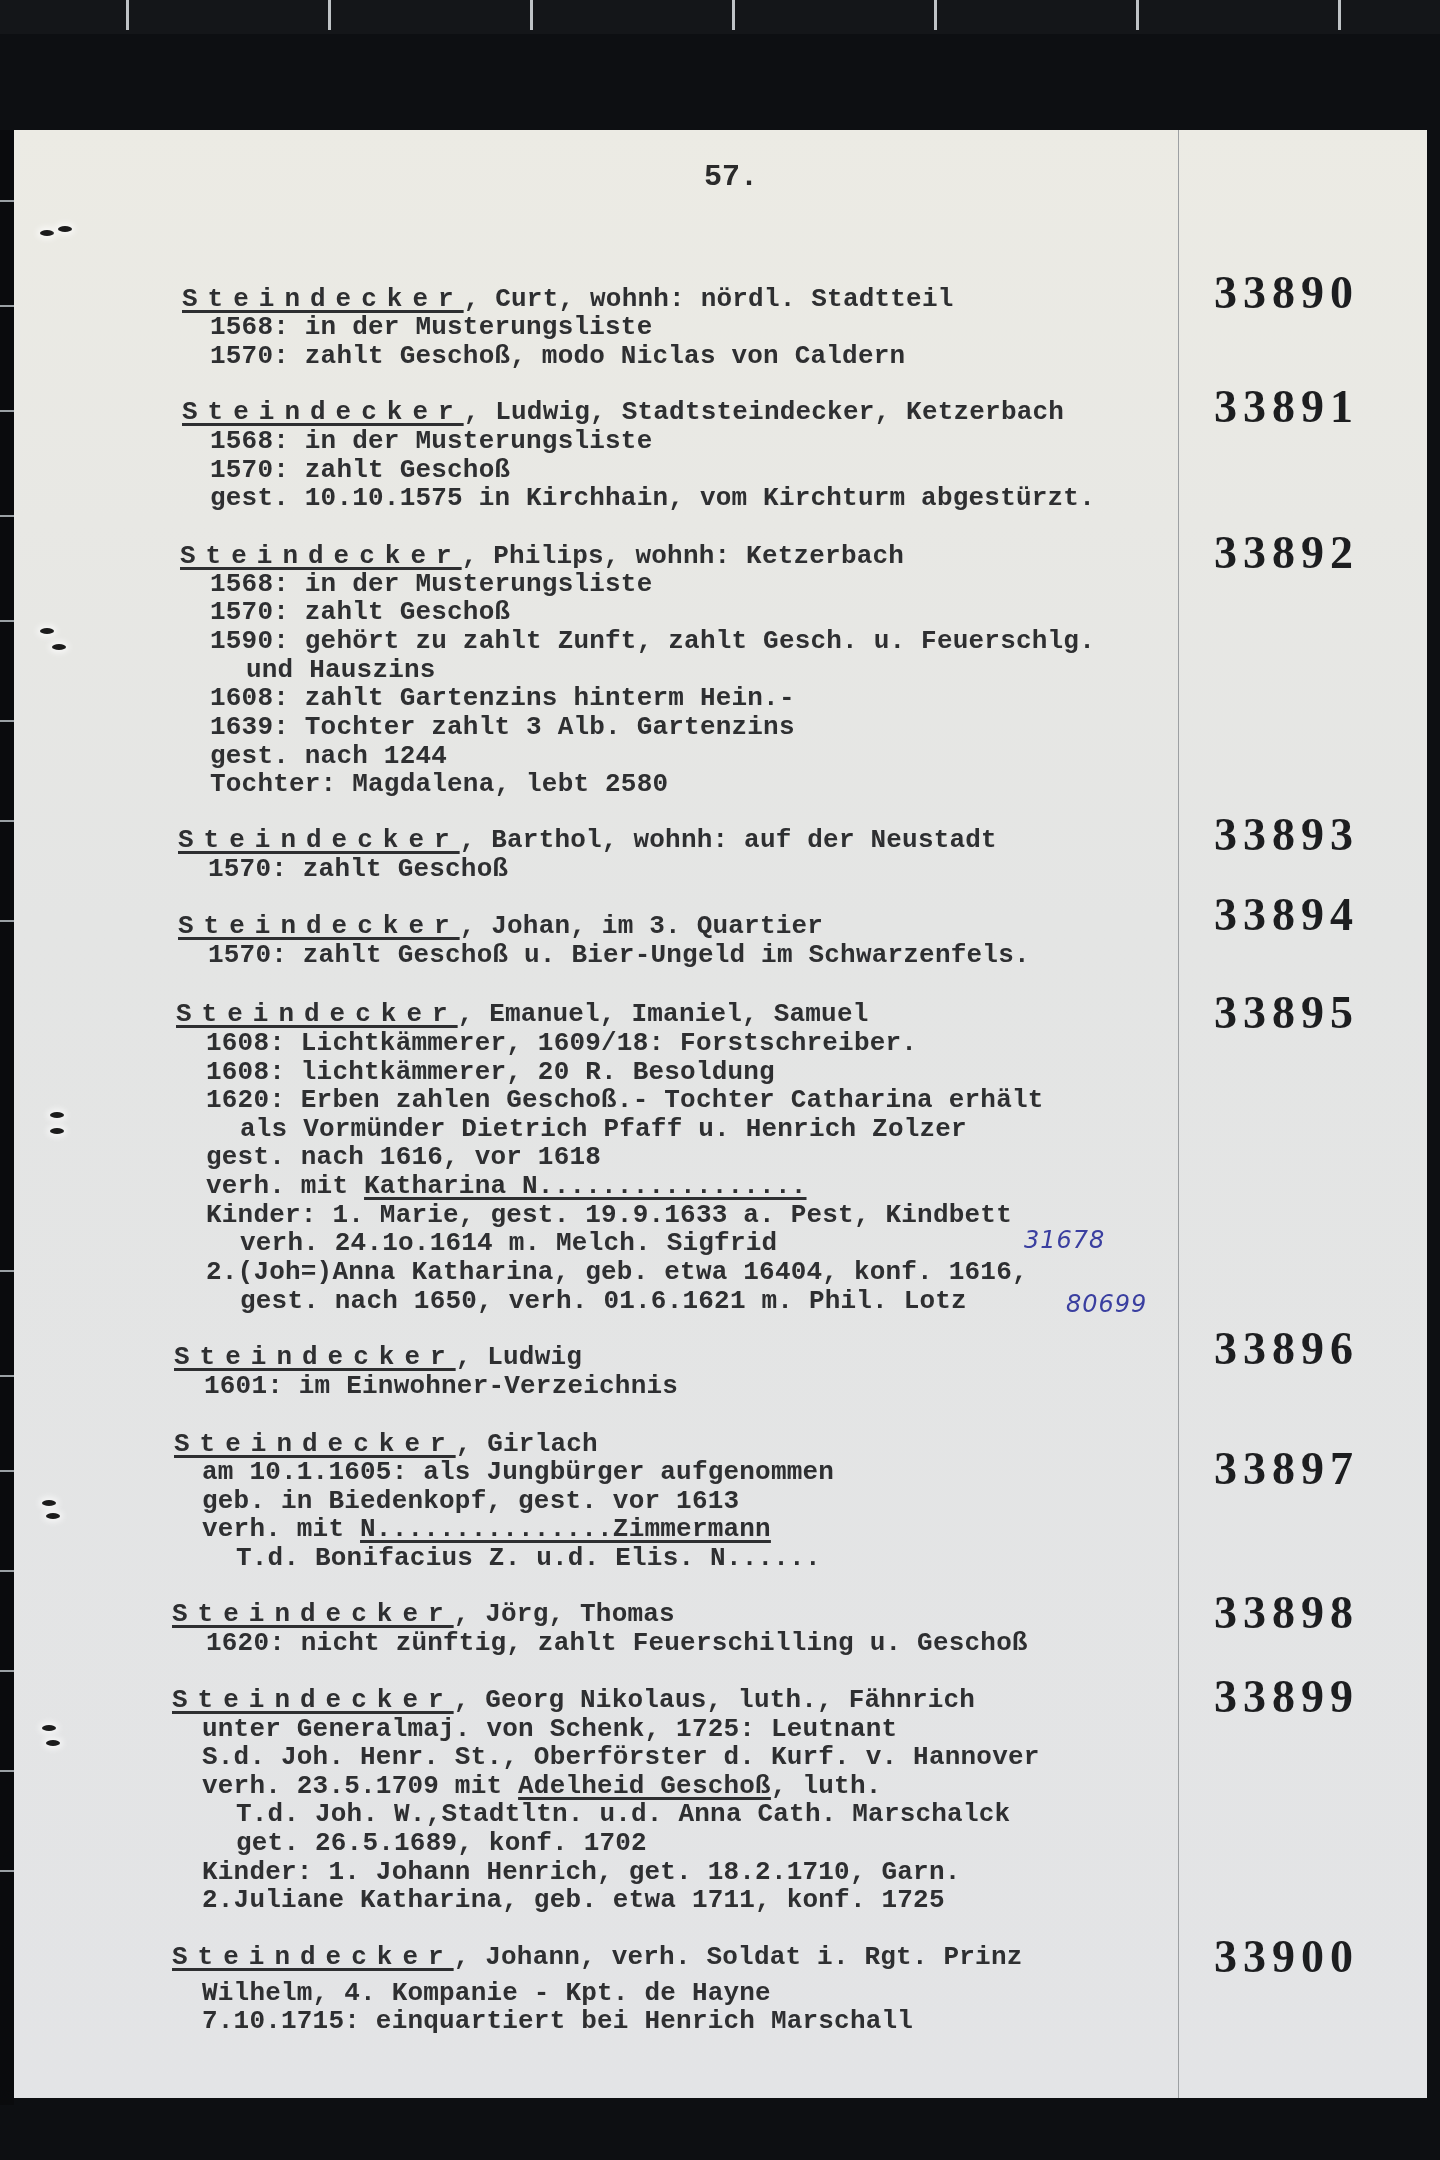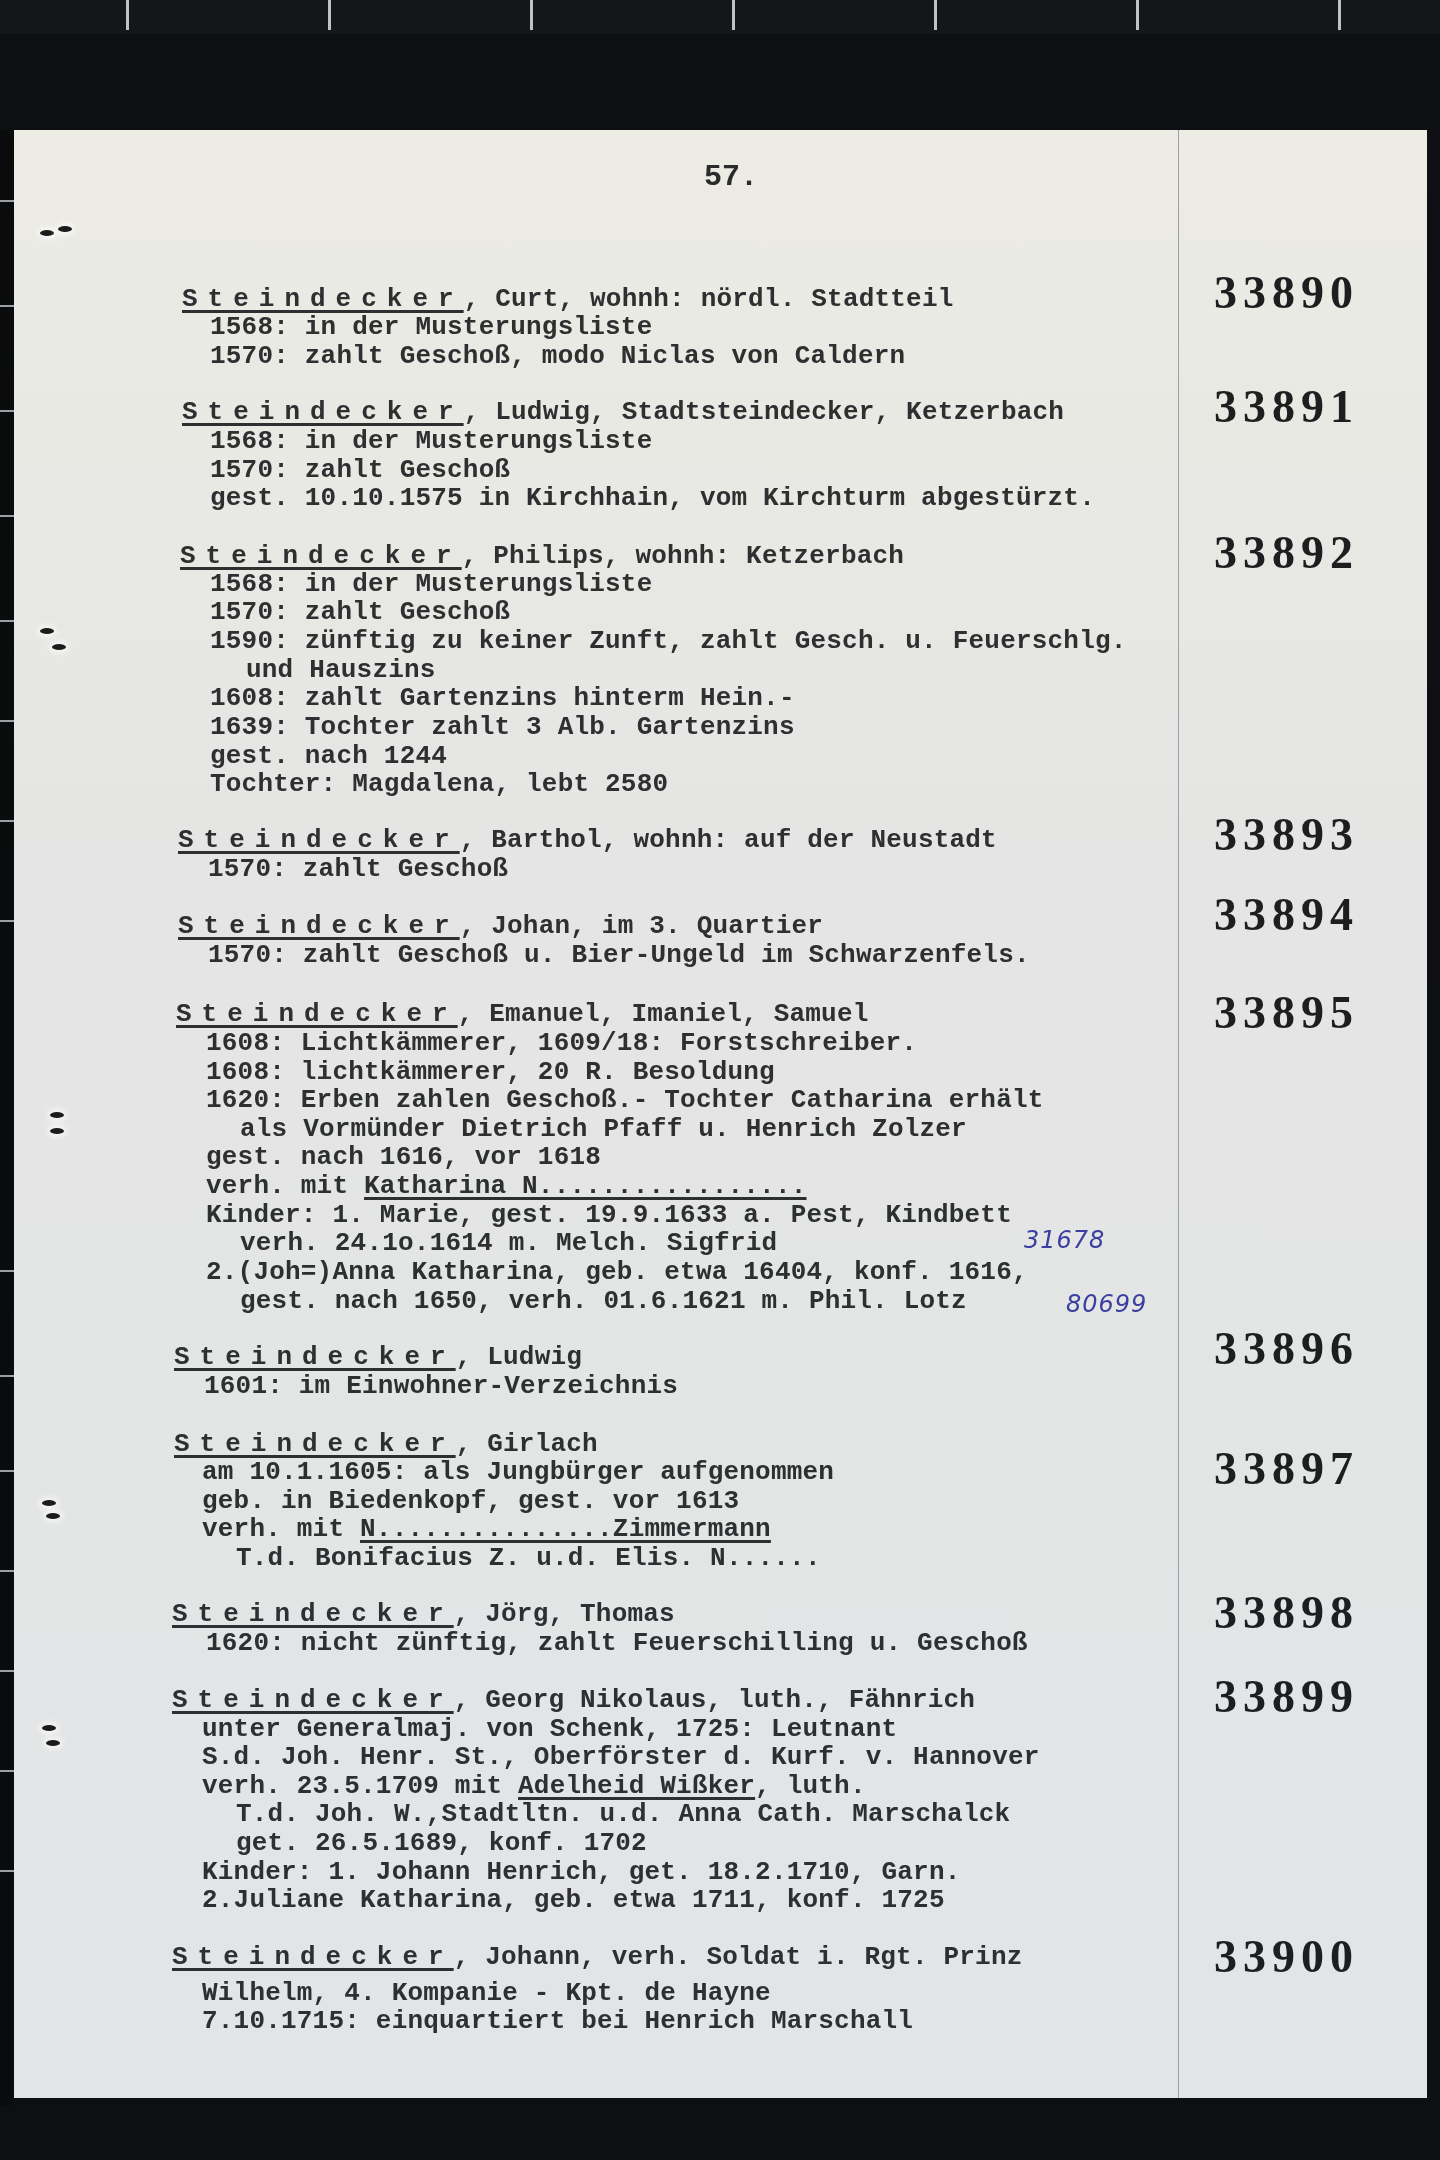--- a/index.html
+++ b/index.html
@@ -105,21 +105,21 @@
     <div class="line" style="left:196px;top:297px">1568: in der Musterungsliste</div>
     <div class="line" style="left:196px;top:326px">1570: zahlt Geschoß</div>
     <div class="line" style="left:196px;top:354px">gest. 10.10.1575 in Kirchhain, vom Kirchturm abgestürzt.</div>
     <div class="num" style="top:250px">33891</div>
   </div>
 
   <div>
     <div class="line" style="left:166px;top:412px"><span class="surname">Steindecker</span><span>, Philips, wohnh: Ketzerbach</span></div>
     <div class="line" style="left:196px;top:440px">1568: in der Musterungsliste</div>
     <div class="line" style="left:196px;top:468px">1570: zahlt Geschoß</div>
-    <div class="line" style="left:196px;top:497px">1590: zünftig zu keiner Zunft, zahlt Gesch. u. Feuerschlg.</div>
+    <div class="line" style="left:196px;top:497px">1590: gehört zu zahlt Zunft, zahlt Gesch. u. Feuerschlg.</div>
     <div class="line" style="left:232px;top:526px">und Hauszins</div>
     <div class="line" style="left:196px;top:554px">1608: zahlt Gartenzins hinterm Hein.-</div>
     <div class="line" style="left:196px;top:583px">1639: Tochter zahlt 3 Alb. Gartenzins</div>
     <div class="line" style="left:196px;top:612px">gest. nach 1244</div>
     <div class="line" style="left:196px;top:640px">Tochter: Magdalena, lebt 2580</div>
     <div class="num" style="top:396px">33892</div>
   </div>
 
   <div>
     <div class="line" style="left:164px;top:696px"><span class="surname">Steindecker</span><span>, Barthol, wohnh: auf der Neustadt</span></div>
@@ -168,21 +168,21 @@
   <div>
     <div class="line" style="left:158px;top:1470px"><span class="surname">Steindecker</span><span>, Jörg, Thomas</span></div>
     <div class="line" style="left:192px;top:1499px">1620: nicht zünftig, zahlt Feuerschilling u. Geschoß</div>
     <div class="num" style="top:1456px">33898</div>
   </div>
 
   <div>
     <div class="line" style="left:158px;top:1556px"><span class="surname">Steindecker</span><span>, Georg Nikolaus, luth., Fähnrich</span></div>
     <div class="line" style="left:188px;top:1585px">unter Generalmaj. von Schenk, 1725: Leutnant</div>
     <div class="line" style="left:188px;top:1613px">S.d. Joh. Henr. St., Oberförster d. Kurf. v. Hannover</div>
-    <div class="line" style="left:188px;top:1642px"><span>verh. 23.5.1709 mit </span><span class="ul">Adelheid Wißker</span><span>, luth.</span></div>
+    <div class="line" style="left:188px;top:1642px"><span>verh. 23.5.1709 mit </span><span class="ul">Adelheid Geschoß</span><span>, luth.</span></div>
     <div class="line" style="left:222px;top:1670px">T.d. Joh. W.,Stadtltn. u.d. Anna Cath. Marschalck</div>
     <div class="line" style="left:222px;top:1699px">get. 26.5.1689, konf. 1702</div>
     <div class="line" style="left:188px;top:1728px">Kinder: 1. Johann Henrich, get. 18.2.1710, Garn.</div>
     <div class="line" style="left:188px;top:1756px">2.Juliane Katharina, geb. etwa 1711, konf. 1725</div>
     <div class="num" style="top:1540px">33899</div>
   </div>
 
   <div>
     <div class="line" style="left:158px;top:1813px"><span class="surname">Steindecker</span><span>, Johann, verh. Soldat i. Rgt. Prinz</span></div>
     <div class="line" style="left:188px;top:1849px">Wilhelm, 4. Kompanie - Kpt. de Hayne</div>

